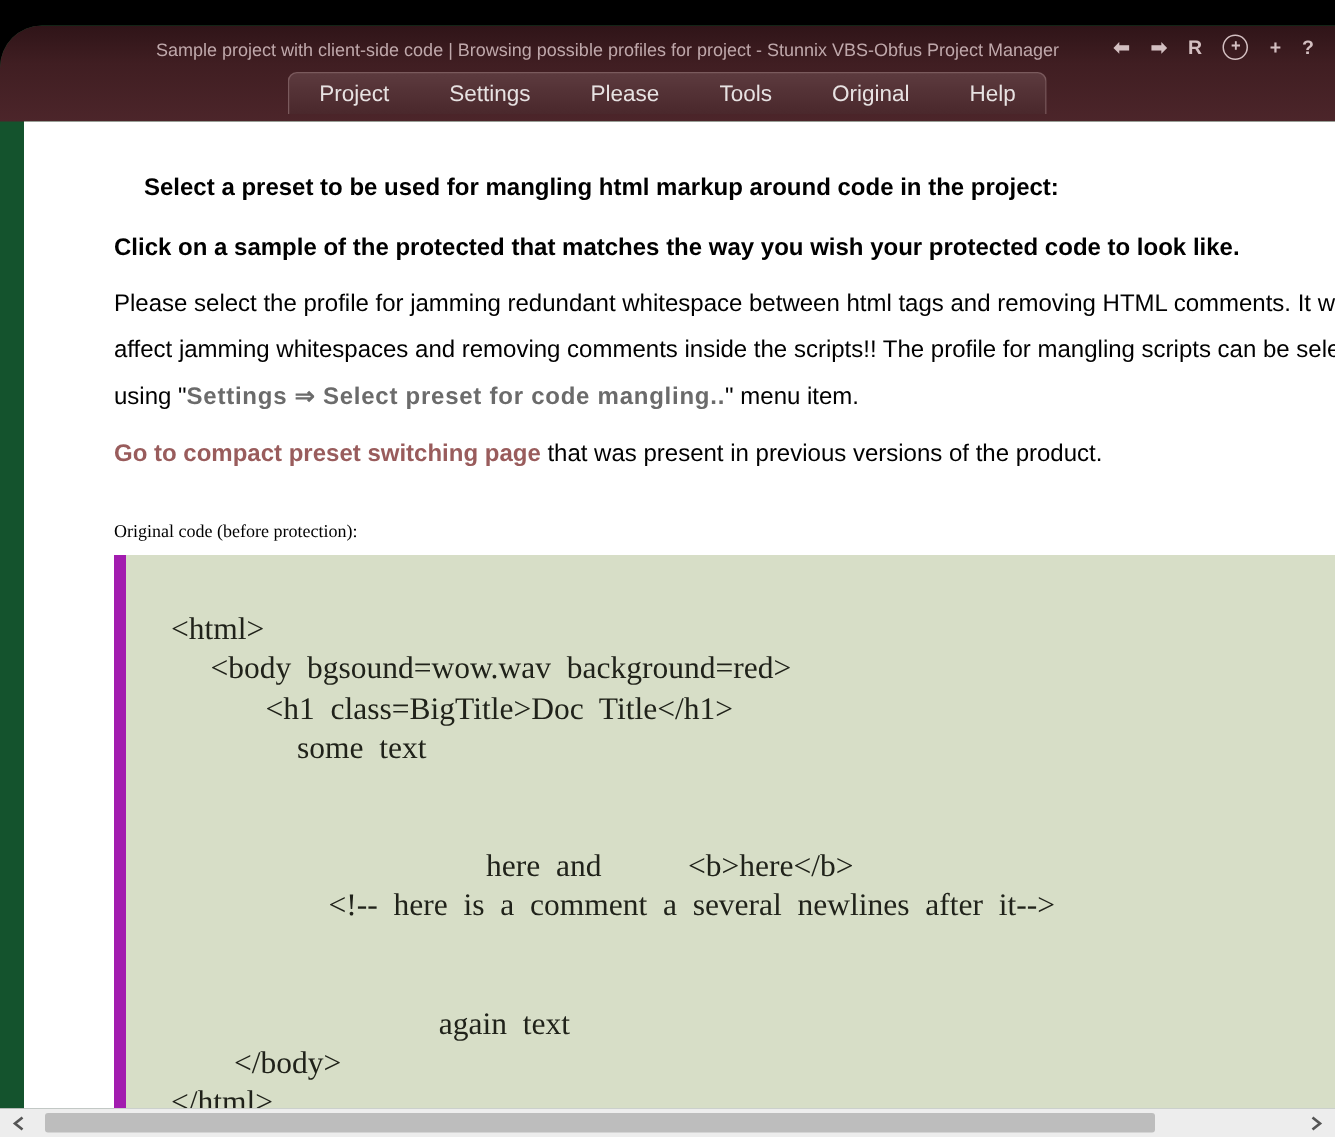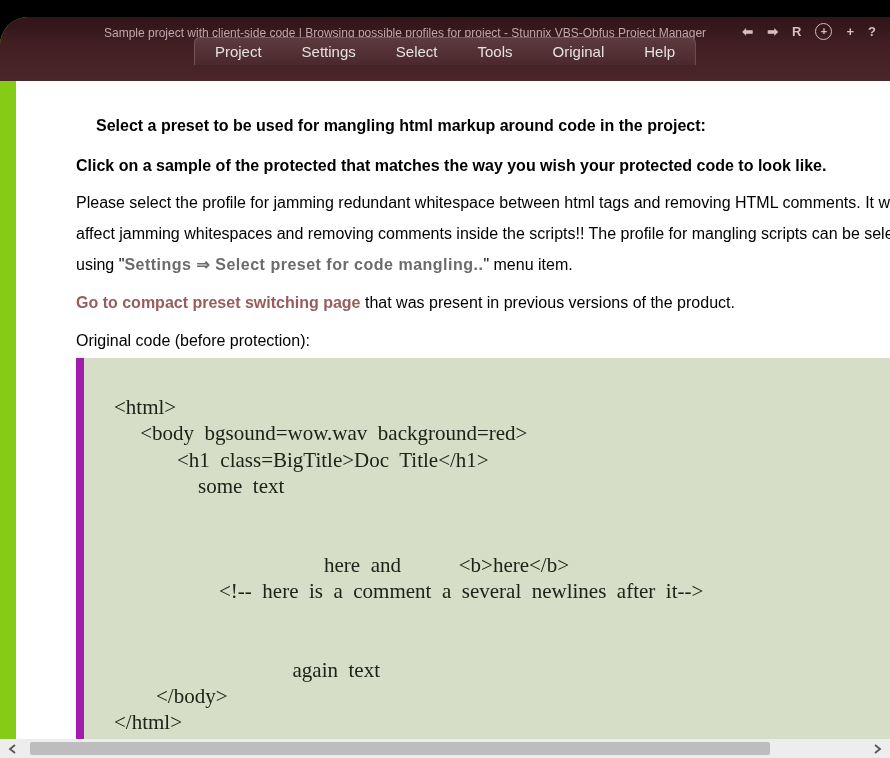--- a/index.html
+++ b/index.html
@@ -14,21 +14,21 @@
   .outer-top {
     height: 17px;
     background: #000;
   }
   .window {
     position: absolute;
     top: 17px;
     left: 0;
     width: 890px;
     height: 722px; 
-    background: #84cc16;
+    background: #14532d;
     border-top-left-radius: 28px;
     overflow: hidden;
   }
   
   .header-wrap {
     background: #3c1b1f;
     background: linear-gradient(#2f1418 0%, #401e22 40%, #4c252a 100%);
     height: 64px;
     position: relative;
   }
@@ -57,21 +57,21 @@
   }
   .circ-plus {
     width: 15px; height: 15px;
     border: 1.5px solid #d3bfc1;
     border-radius: 50%;
     display: flex; align-items: center; justify-content: center;
     font-size: 11px; line-height: 1;
   }
   .menubar {
     position: absolute;
-    bottom: 16px;
+    bottom: 5px;
     left: 50%;
     transform: translateX(-50%);
     display: flex;
     background: linear-gradient(#5c3a3e, #4a282c);
     border: 1px solid #7a5a5d;
     border-bottom: none;
     border-radius: 6px 6px 0 0;
     height: 27px;
     align-items: center;
   }
@@ -121,23 +121,24 @@
     font-family: Arial, sans-serif;
     letter-spacing: 0.5px;
     margin-top: 12px;
   }
   .link {
     color: #995c5c;
     font-weight: bold;
     cursor: pointer;
   }
   .section-label {
-    font-size: 16px;
-    margin-top: 18px;
+    font-size: 12px;
+    margin-top: 33px;
     margin-bottom: 8px;
+    font-family: Liberation Serif, serif;
   }
   .code-wrap {
     border-left: 8px solid #a21caf;
     background: #d7dec7;
     margin-left: 0;
     margin-right: 0;
     padding: 36px 0 26px 30px;
     font-family: 'Times New Roman', serif;
     font-size: 21px;
     color: #20221a;
@@ -200,21 +201,21 @@
       <span>➡</span>
       <span>R</span>
       <div class="circ-plus">+</div>
       <span>+</span>
       <span>?</span>
     </div>
 
     <div class="menubar">
       <div class="menu-item">Project</div>
       <div class="menu-item">Settings</div>
-      <div class="menu-item">Select</div>
+      <div class="menu-item">Please</div>
       <div class="menu-item">Tools</div>
       <div class="menu-item">Original</div>
       <div class="menu-item">Help</div>
     </div>
   </div>
 
   <div class="content">
     <div class="inner">
 
       <div class="h-main">Select a preset to be used for mangling html markup around code in the project:</div>

